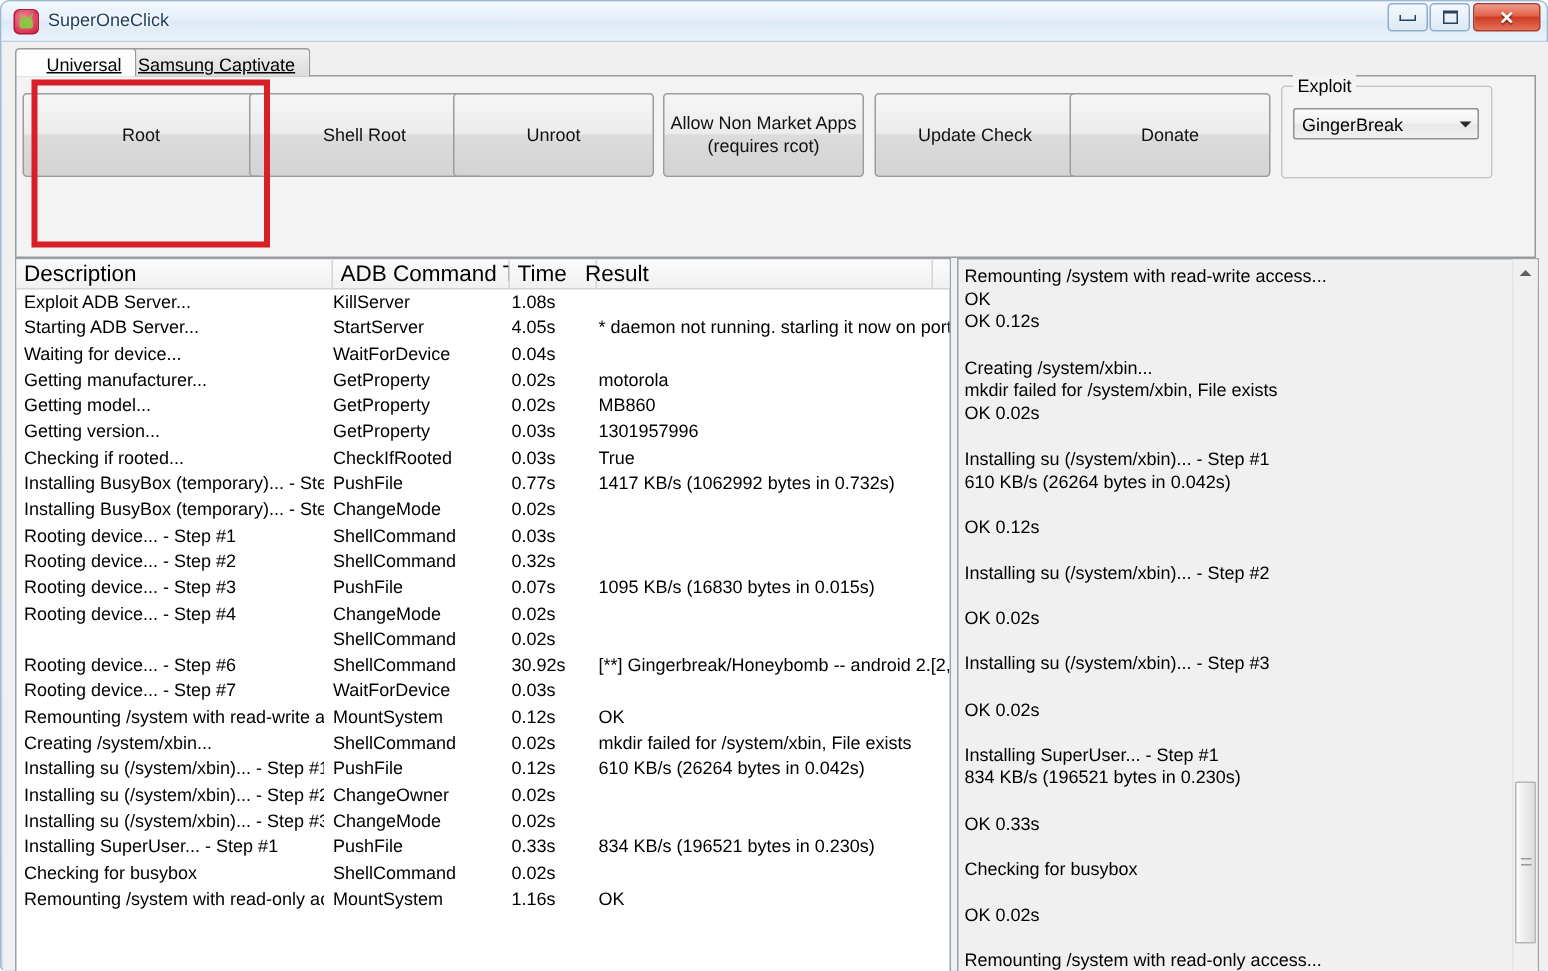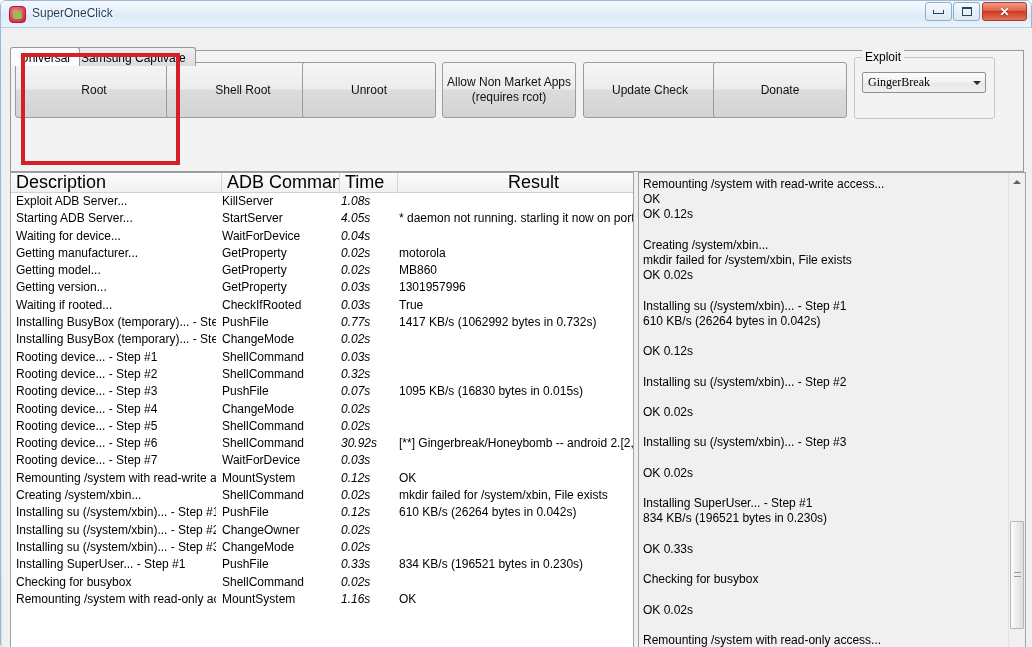--- a/index.html
+++ b/index.html
@@ -77,28 +77,29 @@
     position: absolute; left: 1px; top: 27px;
     width: 1030px; height: 619px;
     background: #f0f0f0;
   }
 
   
   #tabstrip {
     position: absolute; left: 8px; top: 4px; width: 1014px; height: 19px;
   }
   .tab {
-    position: absolute; top: 15px; height: 19px;
-    padding: 2px 9px 0 9px;
+    position: absolute; top: 0; height: 19px;
+    padding: 2px 9px 0 20px;
     font-size: 12px; color: #000;
     border: 1px solid #9a9a9a;
     border-bottom: none;
     border-radius: 3px 3px 0 0;
     line-height: 16px;
     white-space: nowrap;
+    text-decoration: underline;
   }
   #tab-universal {
     left: 0;
     background: #fdfdfd;
     z-index: 3;
     border-color: #9a9a9a;
   }
   #tab-samsung {
     left: 61px;
     background: linear-gradient(180deg,#f0f0f0 0%, #dcdcdc 100%);
@@ -138,21 +139,21 @@
   }
   #exploit-combo {
     position: absolute; left: 7px; top: 14px;
     width: 124px; height: 21px;
     background: linear-gradient(180deg,#fdfdfd 0%,#f1f1f1 50%,#e7e7e7 51%,#f0f0f0 100%);
     border: 1px solid #8b9198;
     border-radius: 2px;
     font-size: 12px; color: #000;
     display: flex; align-items: center;
   }
-  #exploit-combo .combo-val { padding-left: 5px; flex: 1; font-family: Liberation Serif, serif; }
+  #exploit-combo .combo-val { padding-left: 5px; flex: 1; }
   #exploit-combo .combo-arrow {
     width: 17px; height: 19px;
     display: flex; align-items: center; justify-content: center;
   }
   .caret-down {
     width: 0; height: 0;
     border-left: 4px solid transparent;
     border-right: 4px solid transparent;
     border-top: 4px solid #2b2b2b;
   }
@@ -173,40 +174,40 @@
     background: #ffffff;
     border: 1px solid #9aa4ad;
   }
   #grid-header {
     position: absolute; left: 0; top: 0; right: 0; height: 20px;
     background: linear-gradient(180deg,#fbfbfb 0%, #f1f1f1 100%);
     border-bottom: 1px solid #d2d2d2;
   }
   .hcell {
     position: absolute; top: 0; height: 20px;
-    font-size: 18px; color: #000;
+    font-size: 15px; color: #000;
     padding-left: 5px; line-height: 19px;
     border-right: 1px solid #d5d5d5;
     white-space: nowrap; overflow: hidden;
   }
   #grid-body {
     position: absolute; left: 0; top: 20px; right: 0; bottom: 0;
     overflow: hidden;
   }
   .grow { position: relative; height: 17.3px; }
   .gcell {
     position: absolute; top: 0;
     font-size: 12px; color: #000;
     line-height: 17px;
     white-space: nowrap; overflow: hidden;
     text-overflow: clip;
   }
   .c-desc  { left: 5px;   width: 200px; }
   .c-cmd   { left: 211px; width: 112px; }
-  .c-time  { left: 330px; width: 50px; font-style: italic; }
+  .c-time  { left: 330px; width: 50px; }
   .c-res   { left: 388px; width: 236px; }
 
   #log-panel {
     position: absolute; left: 636px; top: 144px;
     width: 388px; height: 489px;
     background: #f0f0f0;
     border: 1px solid #9aa4ad;
   }
   #log-text {
     position: absolute; left: 4px; top: 4px;
@@ -305,21 +306,21 @@
       </div>
 
       <div id="red-highlight"></div>
     </div>
 
     <div id="grid-panel">
       <div id="grid-header">
           <div class="hcell" style="left: 0px; width: 211px;">Description</div>
           <div class="hcell" style="left: 211px; width: 118px;">ADB Command Type</div>
           <div class="hcell" style="left: 329px; width: 58px;">Time</div>
-          <div class="hcell" style="left: 402px; width: 237px; text-align: center;">Result</div>
+          <div class="hcell" style="left: 374px; width: 237px;">Result</div>
         </div>
       <div id="grid-body">
           <div class="grow">
             <div class="gcell c-desc">Exploit ADB Server...</div>
             <div class="gcell c-cmd">KillServer</div>
             <div class="gcell c-time">1.08s</div>
             <div class="gcell c-res"></div>
           </div>
           <div class="grow">
             <div class="gcell c-desc">Starting ADB Server...</div>
@@ -345,21 +346,21 @@
             <div class="gcell c-time">0.02s</div>
             <div class="gcell c-res">MB860</div>
           </div>
           <div class="grow">
             <div class="gcell c-desc">Getting version...</div>
             <div class="gcell c-cmd">GetProperty</div>
             <div class="gcell c-time">0.03s</div>
             <div class="gcell c-res">1301957996</div>
           </div>
           <div class="grow">
-            <div class="gcell c-desc">Waiting if rooted...</div>
+            <div class="gcell c-desc">Checking if rooted...</div>
             <div class="gcell c-cmd">CheckIfRooted</div>
             <div class="gcell c-time">0.03s</div>
             <div class="gcell c-res">True</div>
           </div>
           <div class="grow">
             <div class="gcell c-desc">Installing BusyBox (temporary)... - Step...</div>
             <div class="gcell c-cmd">PushFile</div>
             <div class="gcell c-time">0.77s</div>
             <div class="gcell c-res">1417 KB/s (1062992 bytes in 0.732s)</div>
           </div>
@@ -387,21 +388,20 @@
             <div class="gcell c-time">0.07s</div>
             <div class="gcell c-res">1095 KB/s (16830 bytes in 0.015s)</div>
           </div>
           <div class="grow">
             <div class="gcell c-desc">Rooting device... - Step #4</div>
             <div class="gcell c-cmd">ChangeMode</div>
             <div class="gcell c-time">0.02s</div>
             <div class="gcell c-res"></div>
           </div>
           <div class="grow">
-            <div class="gcell c-desc">Rooting device... - Step #5</div>
             <div class="gcell c-cmd">ShellCommand</div>
             <div class="gcell c-time">0.02s</div>
             <div class="gcell c-res"></div>
           </div>
           <div class="grow">
             <div class="gcell c-desc">Rooting device... - Step #6</div>
             <div class="gcell c-cmd">ShellCommand</div>
             <div class="gcell c-time">30.92s</div>
             <div class="gcell c-res">[**] Gingerbreak/Honeybomb -- android 2.[2,3]...</div>
           </div>

